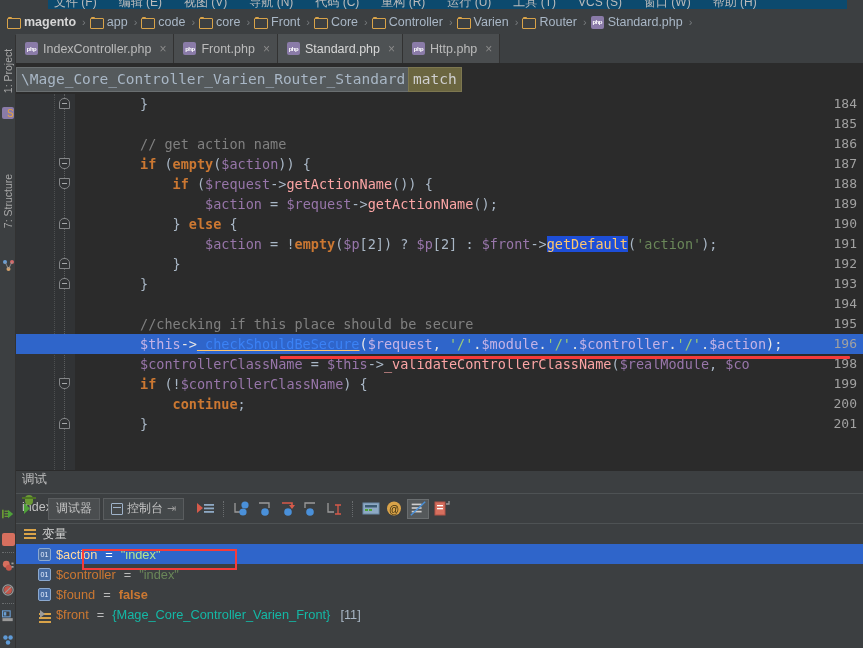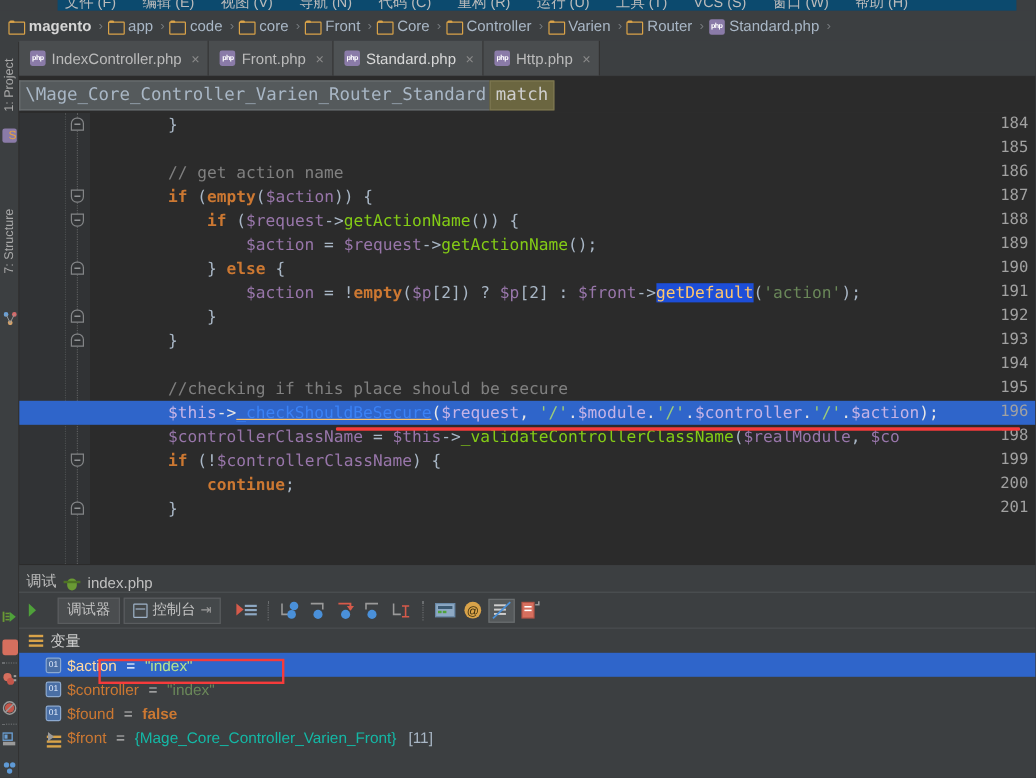--- a/index.html
+++ b/index.html
@@ -137,43 +137,44 @@
   .fold::after {
     content:''; position:absolute; left:2px; top:4px; width:5px; height:1px;
     background:#a8aaac;
   }
   .fold.down { border-radius: 0 0 5px 5px; }
   .fold.up   { border-radius: 5px 5px 0 0; }
 
   
   .k  { color:#cc7832; font-weight:bold; }  
   .v  { color:#9876aa; }                    
-  .f  { color:#84cc16; }                    
+  .f  { color:#fca5a5; }                    
   .s  { color:#6a8759; }                    
   .c  { color:#808080; }                    
   .p  { color:#a9b7c6; }                    
   .hlfn { background:#1d4ed8; color:#ffc66d; }
   .sel-fn { color:#3b82f6; text-decoration: underline; text-decoration-color:#ffc66d; }
   .on-blue .v { color:#c5b3e6; }
   .on-blue .p { color:#e6e6e6; }
   .on-blue .s { color:#9dcc7a; }
 
   .redline {
     position:absolute; height:3px; background:#f63b3b; border-radius:1px;
   }
 
   
   .debugpanel {
     position: absolute; top: 470px; left: 16px; width: 847px; height: 178px;
     background: #3c3f41; border-top: 1px solid #2b2b2b;
   }
   .dbg-title {
-    height: 22px; display:flex; align-items:flex-end; gap:6px;
+    height: 22px; display:flex; align-items:flex-start; gap:6px;
     padding-left: 6px; font-size: 12.5px; color: #c0c0c0;
     background: #3c3f41;
+    flex-direction: column;
   }
   .bug-ico { width:14px; height:12px; position:relative; display:inline-block; }
   .bug-ico::before{content:'';position:absolute;left:3px;top:1px;width:8px;height:10px;
     background:#6a9a34;border-radius:4px;}
   .bug-ico::after{content:'';position:absolute;left:0;top:3px;width:14px;height:1.5px;
     background:#4e7325;}
 
   .dbg-toolbar {
     height: 30px; display:flex; align-items:center; gap:3px;
     padding-left: 4px; background: #3c3f41;

